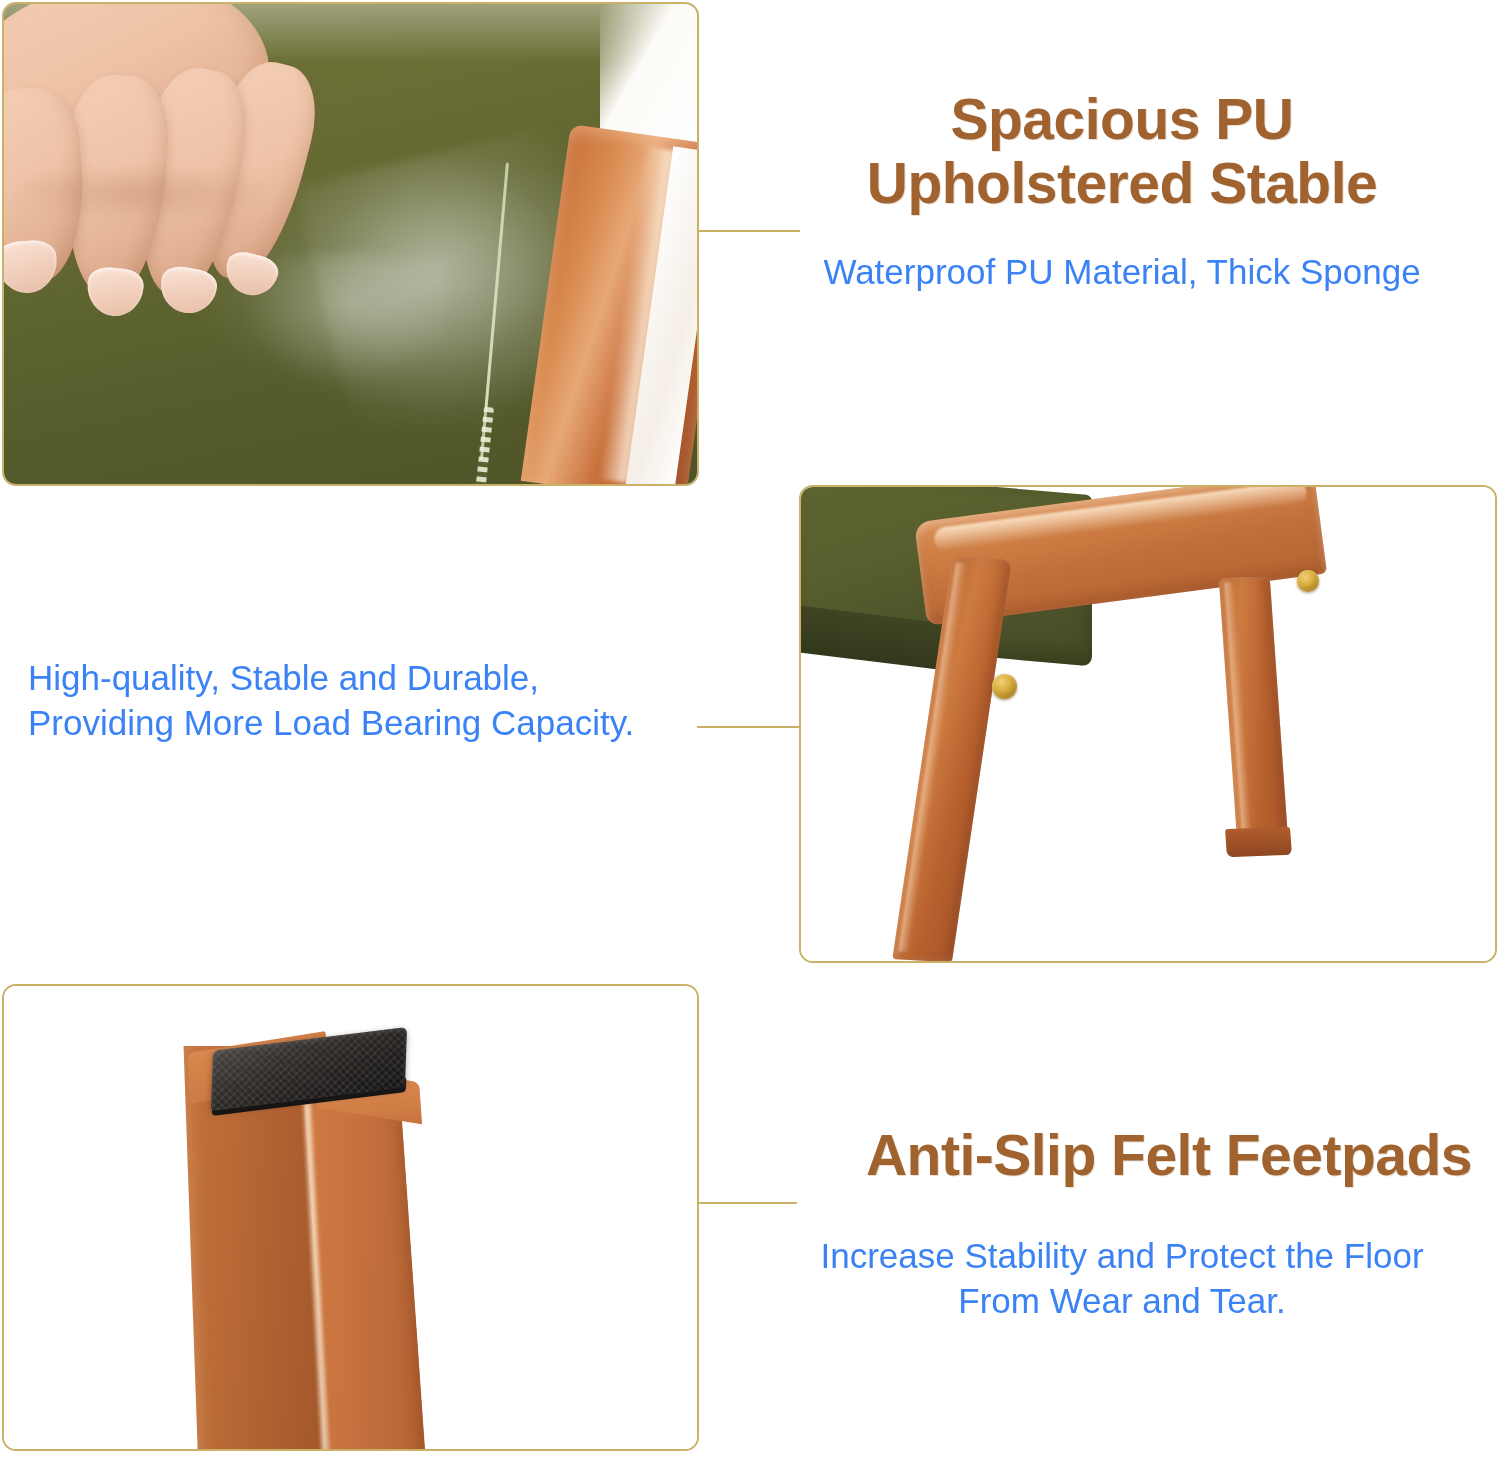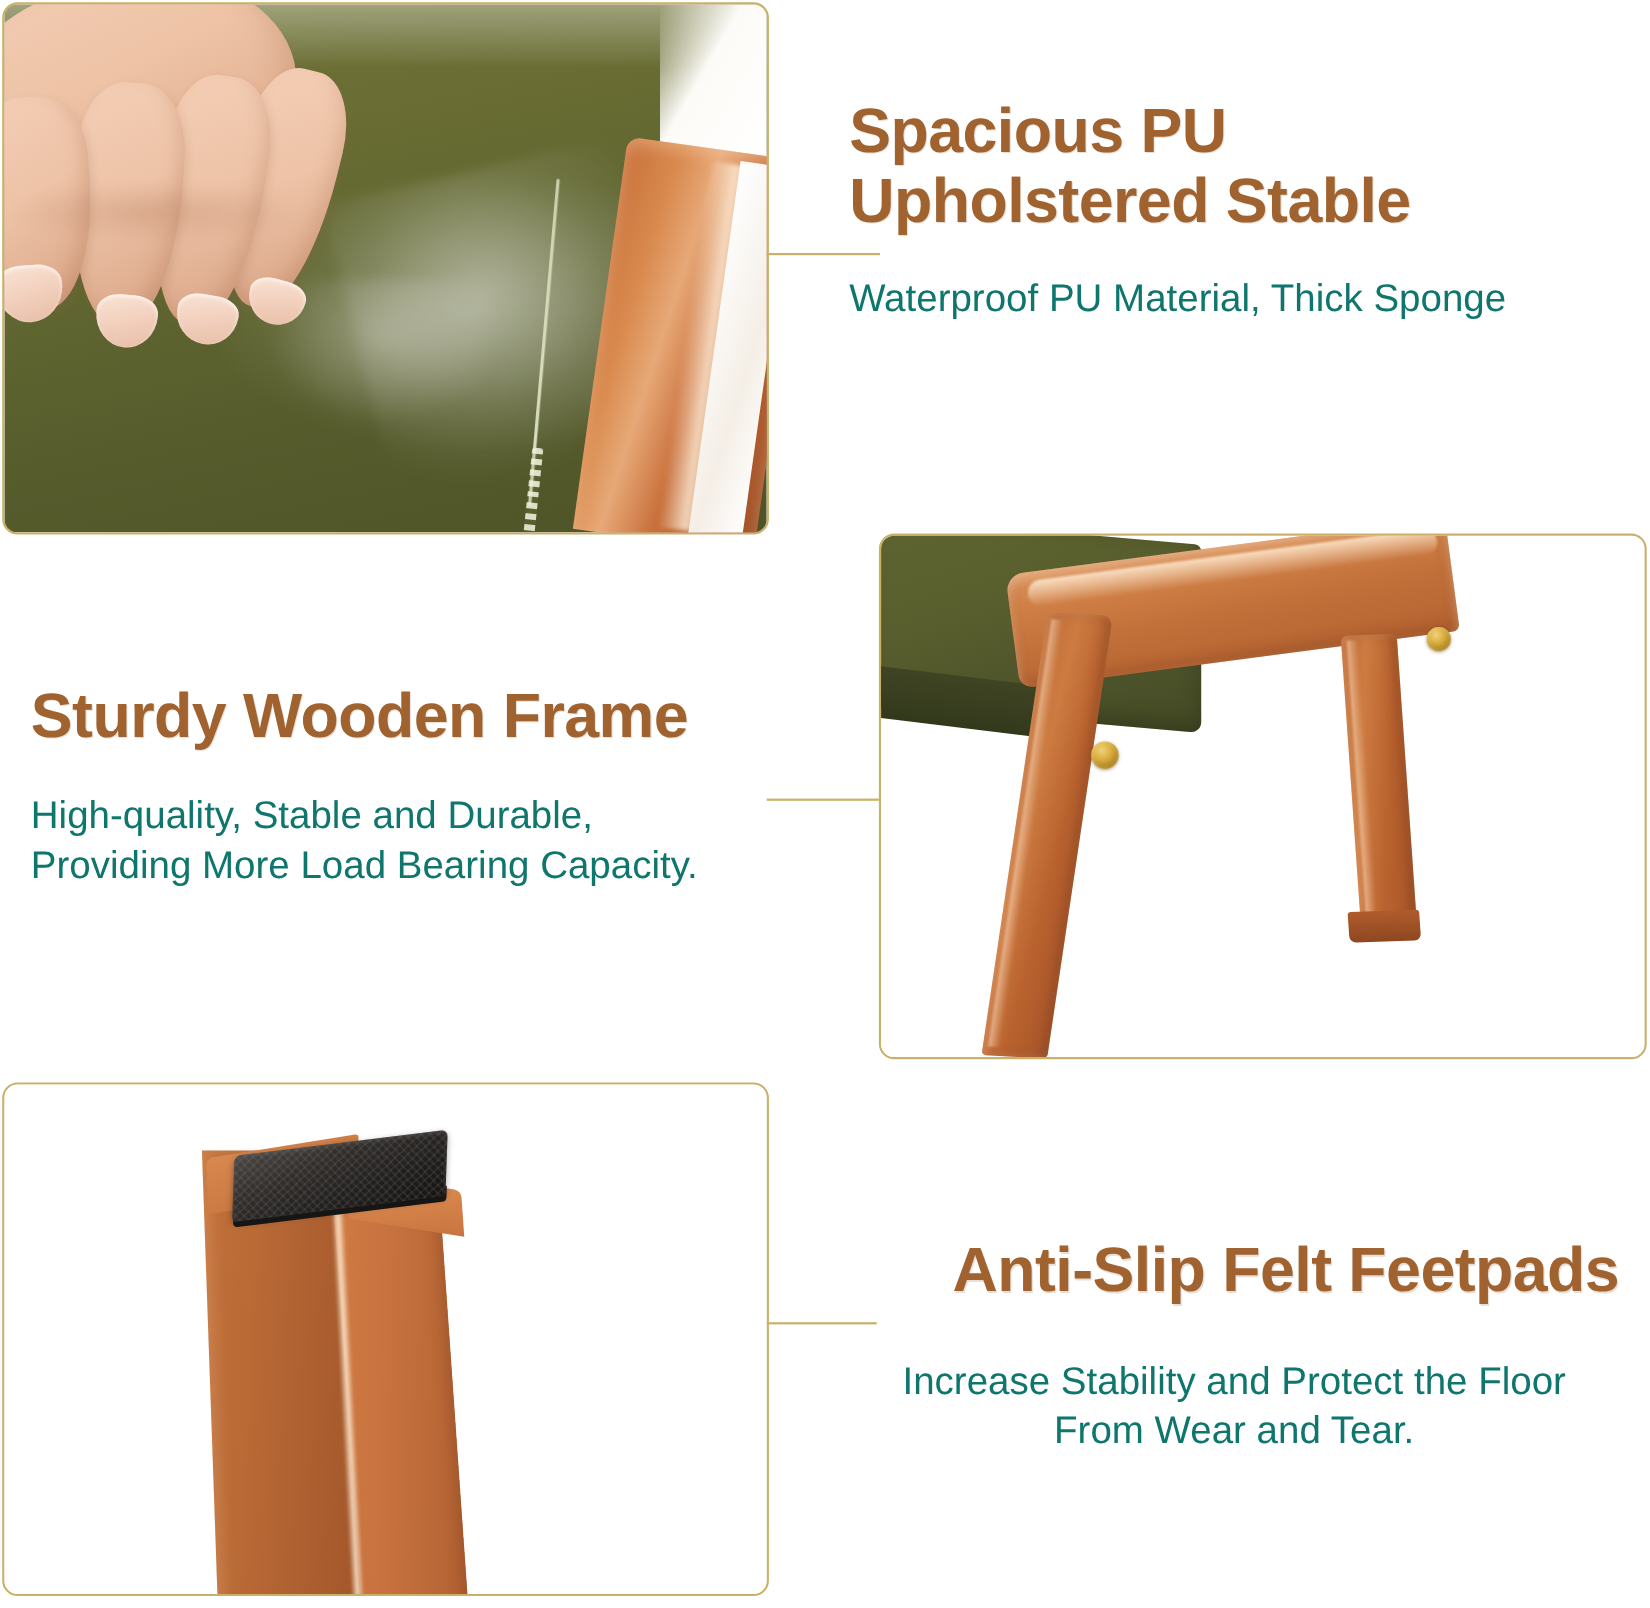--- a/index.html
+++ b/index.html
@@ -34,26 +34,26 @@
   .text-block{position:absolute;}
   .heading{
     color:#a0632f;
     font-weight:bold;
     letter-spacing:-0.5px;
     line-height:1.12;
     margin:0;
     text-shadow:1px 1px 0 rgba(120,70,30,0.18);
   }
   .body-copy{
-    color:#0f766e;
+    color:#3b82f6;
     line-height:1.28;
     margin:0;
   }
 
-  #text-cushion{ right:28px; top:88px; width:700px; text-align:left;}
+  #text-cushion{ right:28px; top:88px; width:700px; text-align:center;}
   #text-cushion .heading{font-size:57px;}
   #text-cushion .body-copy{font-size:35px;margin-top:34px;}
 
   #text-frame{ left:28px; top:620px; width:700px; text-align:left;}
   #text-frame .heading{font-size:57px;}
   #text-frame .body-copy{font-size:35px;margin-top:36px;}
 
   #text-feetpad{ right:28px; top:1124px; width:700px; text-align:right;}
   #text-feetpad .heading{font-size:57px;}
   #text-feetpad .body-copy{font-size:35px;margin-top:46px;text-align:center;}
@@ -335,21 +335,20 @@
     <div class="leg-edge" id="leg-right-edge"></div>
     <div class="leg-foot"></div>
     <div class="screw" id="screw-left"></div>
     <div class="screw" id="screw-right"></div>
   </div>
 </div>
 
 <div class="connector" id="connector-legs"></div>
 
 <div class="text-block" id="text-frame">
-  <h2 class="heading">Sturdy Wooden Frame</h2>
   <p class="body-copy">
     <span>High-quality, Stable and Durable,</span><br>
     <span>Providing More Load Bearing Capacity.</span>
   </p>
 </div>
 
 <div class="photo-frame" id="frame-feetpad">
   <div class="photo">
     <div class="pad-bg"></div>
     <div class="pad-leg-front"></div>

